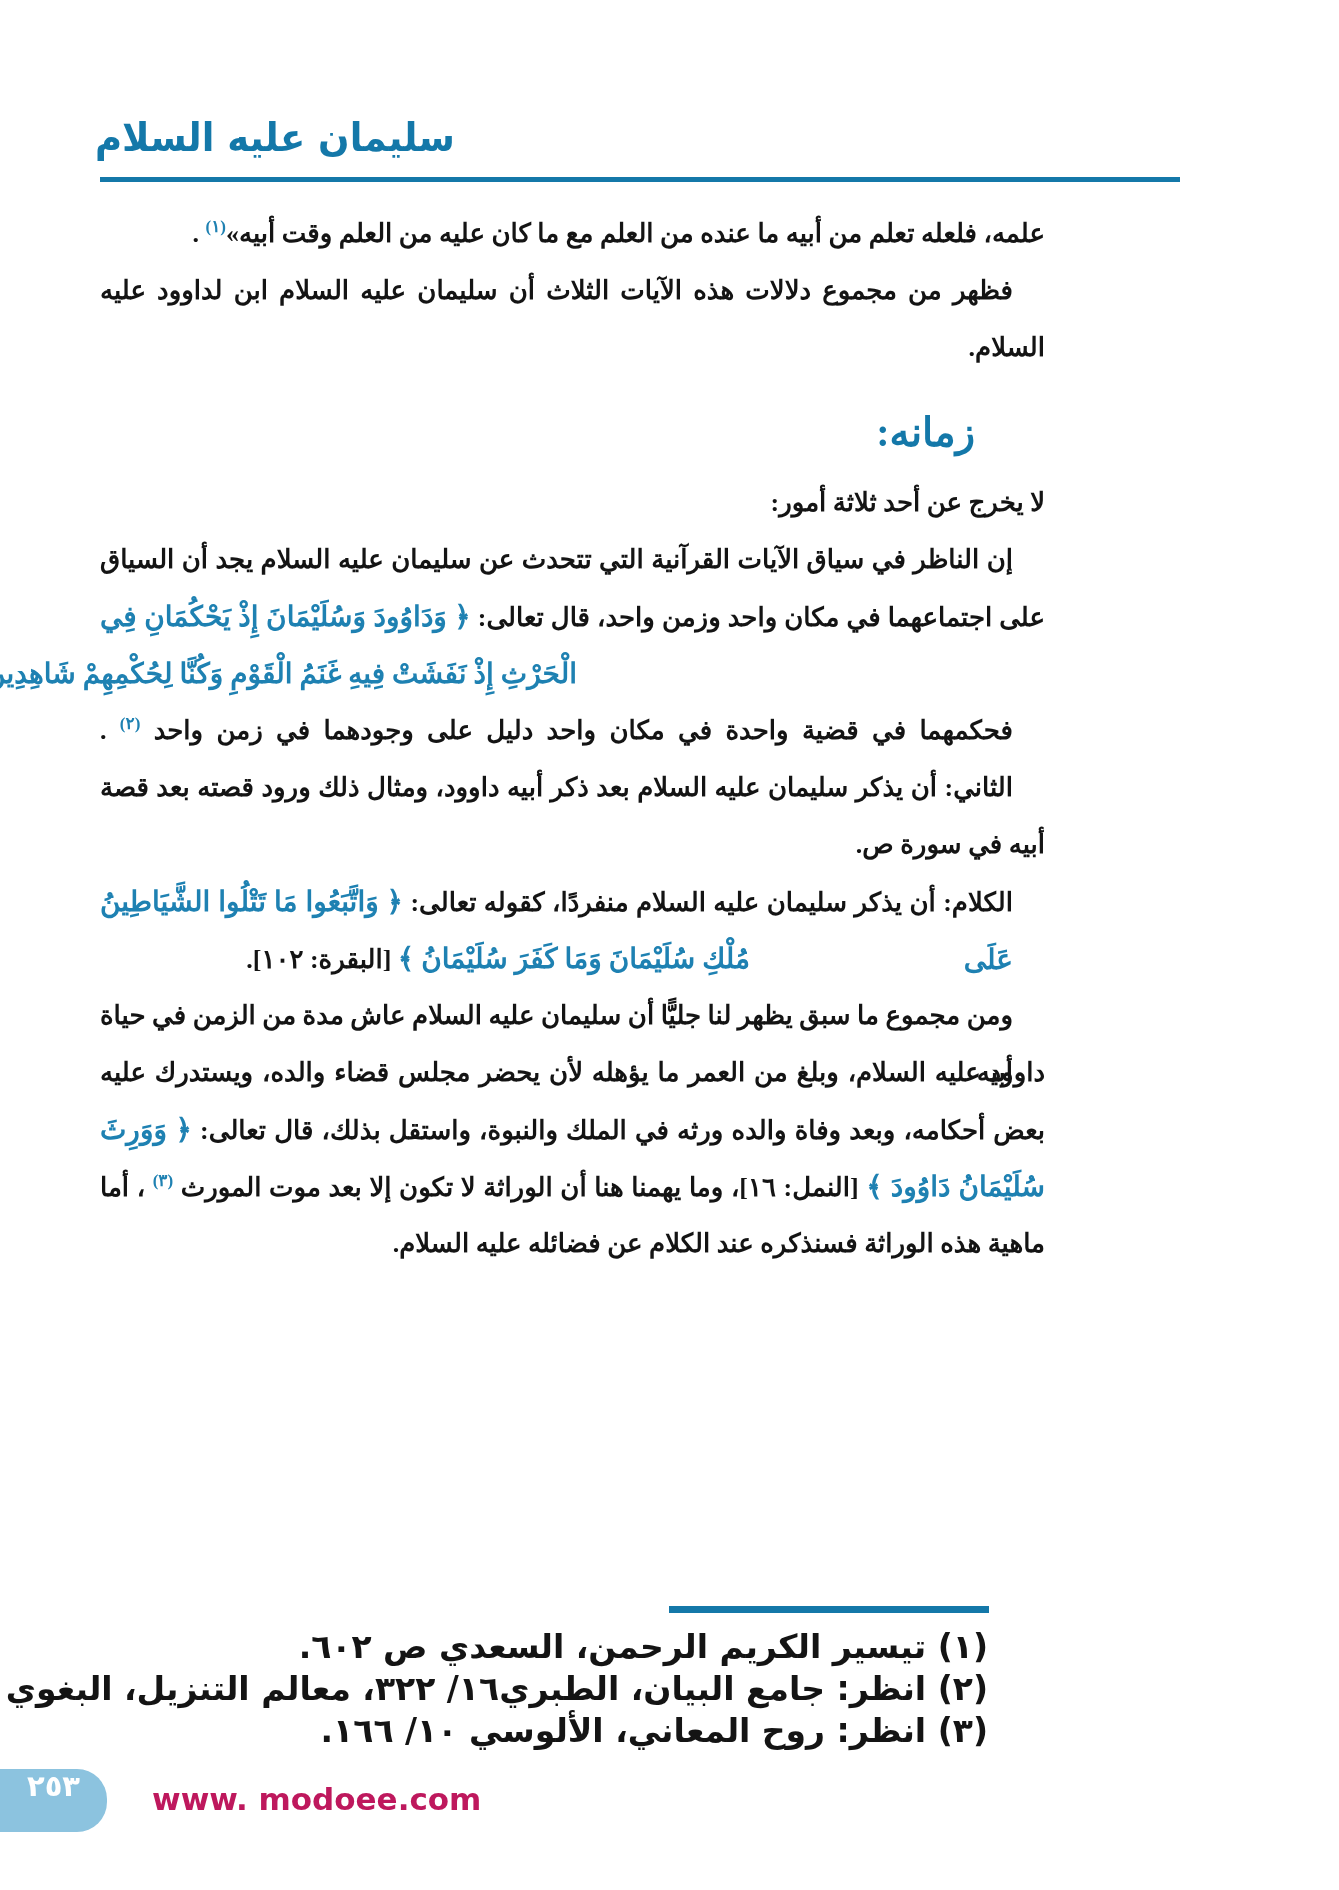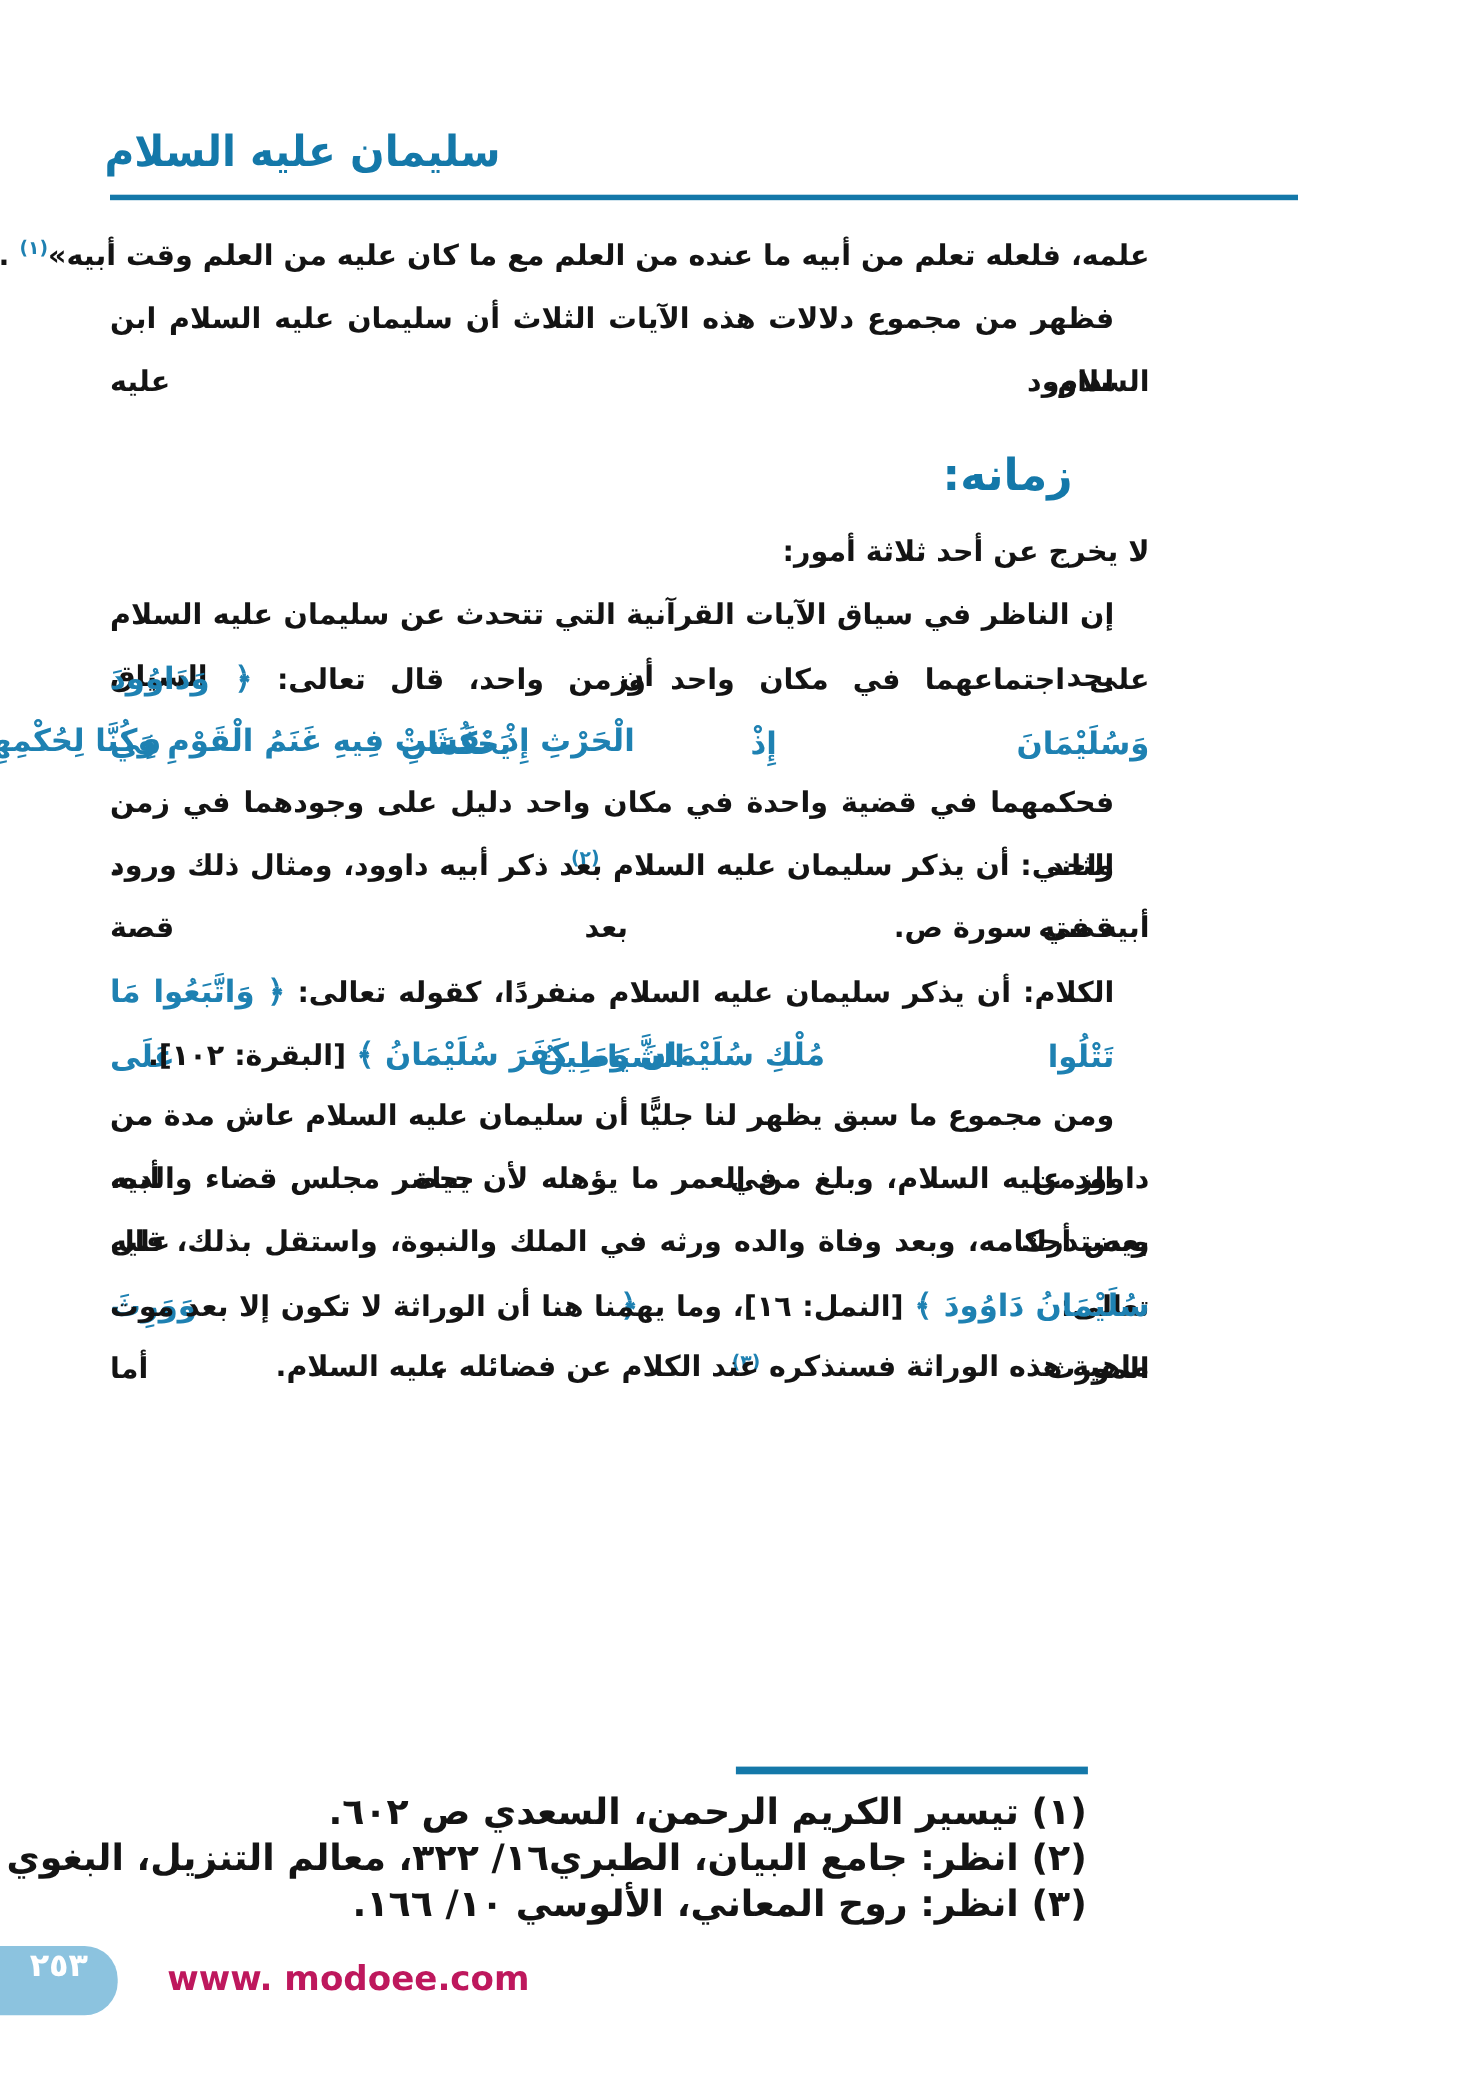--- a/index.html
+++ b/index.html
@@ -28,20 +28,21 @@
   
   .body-text {
     position:absolute; top:205px; right:135px; left:100px;
     direction:rtl;
     color:#141414;
   }
   .line {
     height:57px; line-height:57px;
     font-size:26px; font-weight:bold;
     text-align:right;
+    font-family:Liberation Serif, serif;
   }
   .line.justify { text-align:justify; text-align-last:justify; text-justify:inter-word; }
   .line.end    { text-align:right; white-space:nowrap; }
   .line.vleft  { text-align:right; padding-left:0; padding-right:468px; white-space:nowrap; }
   .line.vmid   { text-align:right; padding-right:295px; white-space:nowrap; }
   .line.heading {
     color:#1478a9; text-align:right; padding-right:70px;
     font-size:40px; margin-top:28px; margin-bottom:13px;
   }
   .line.indent { padding-right:32px; }

